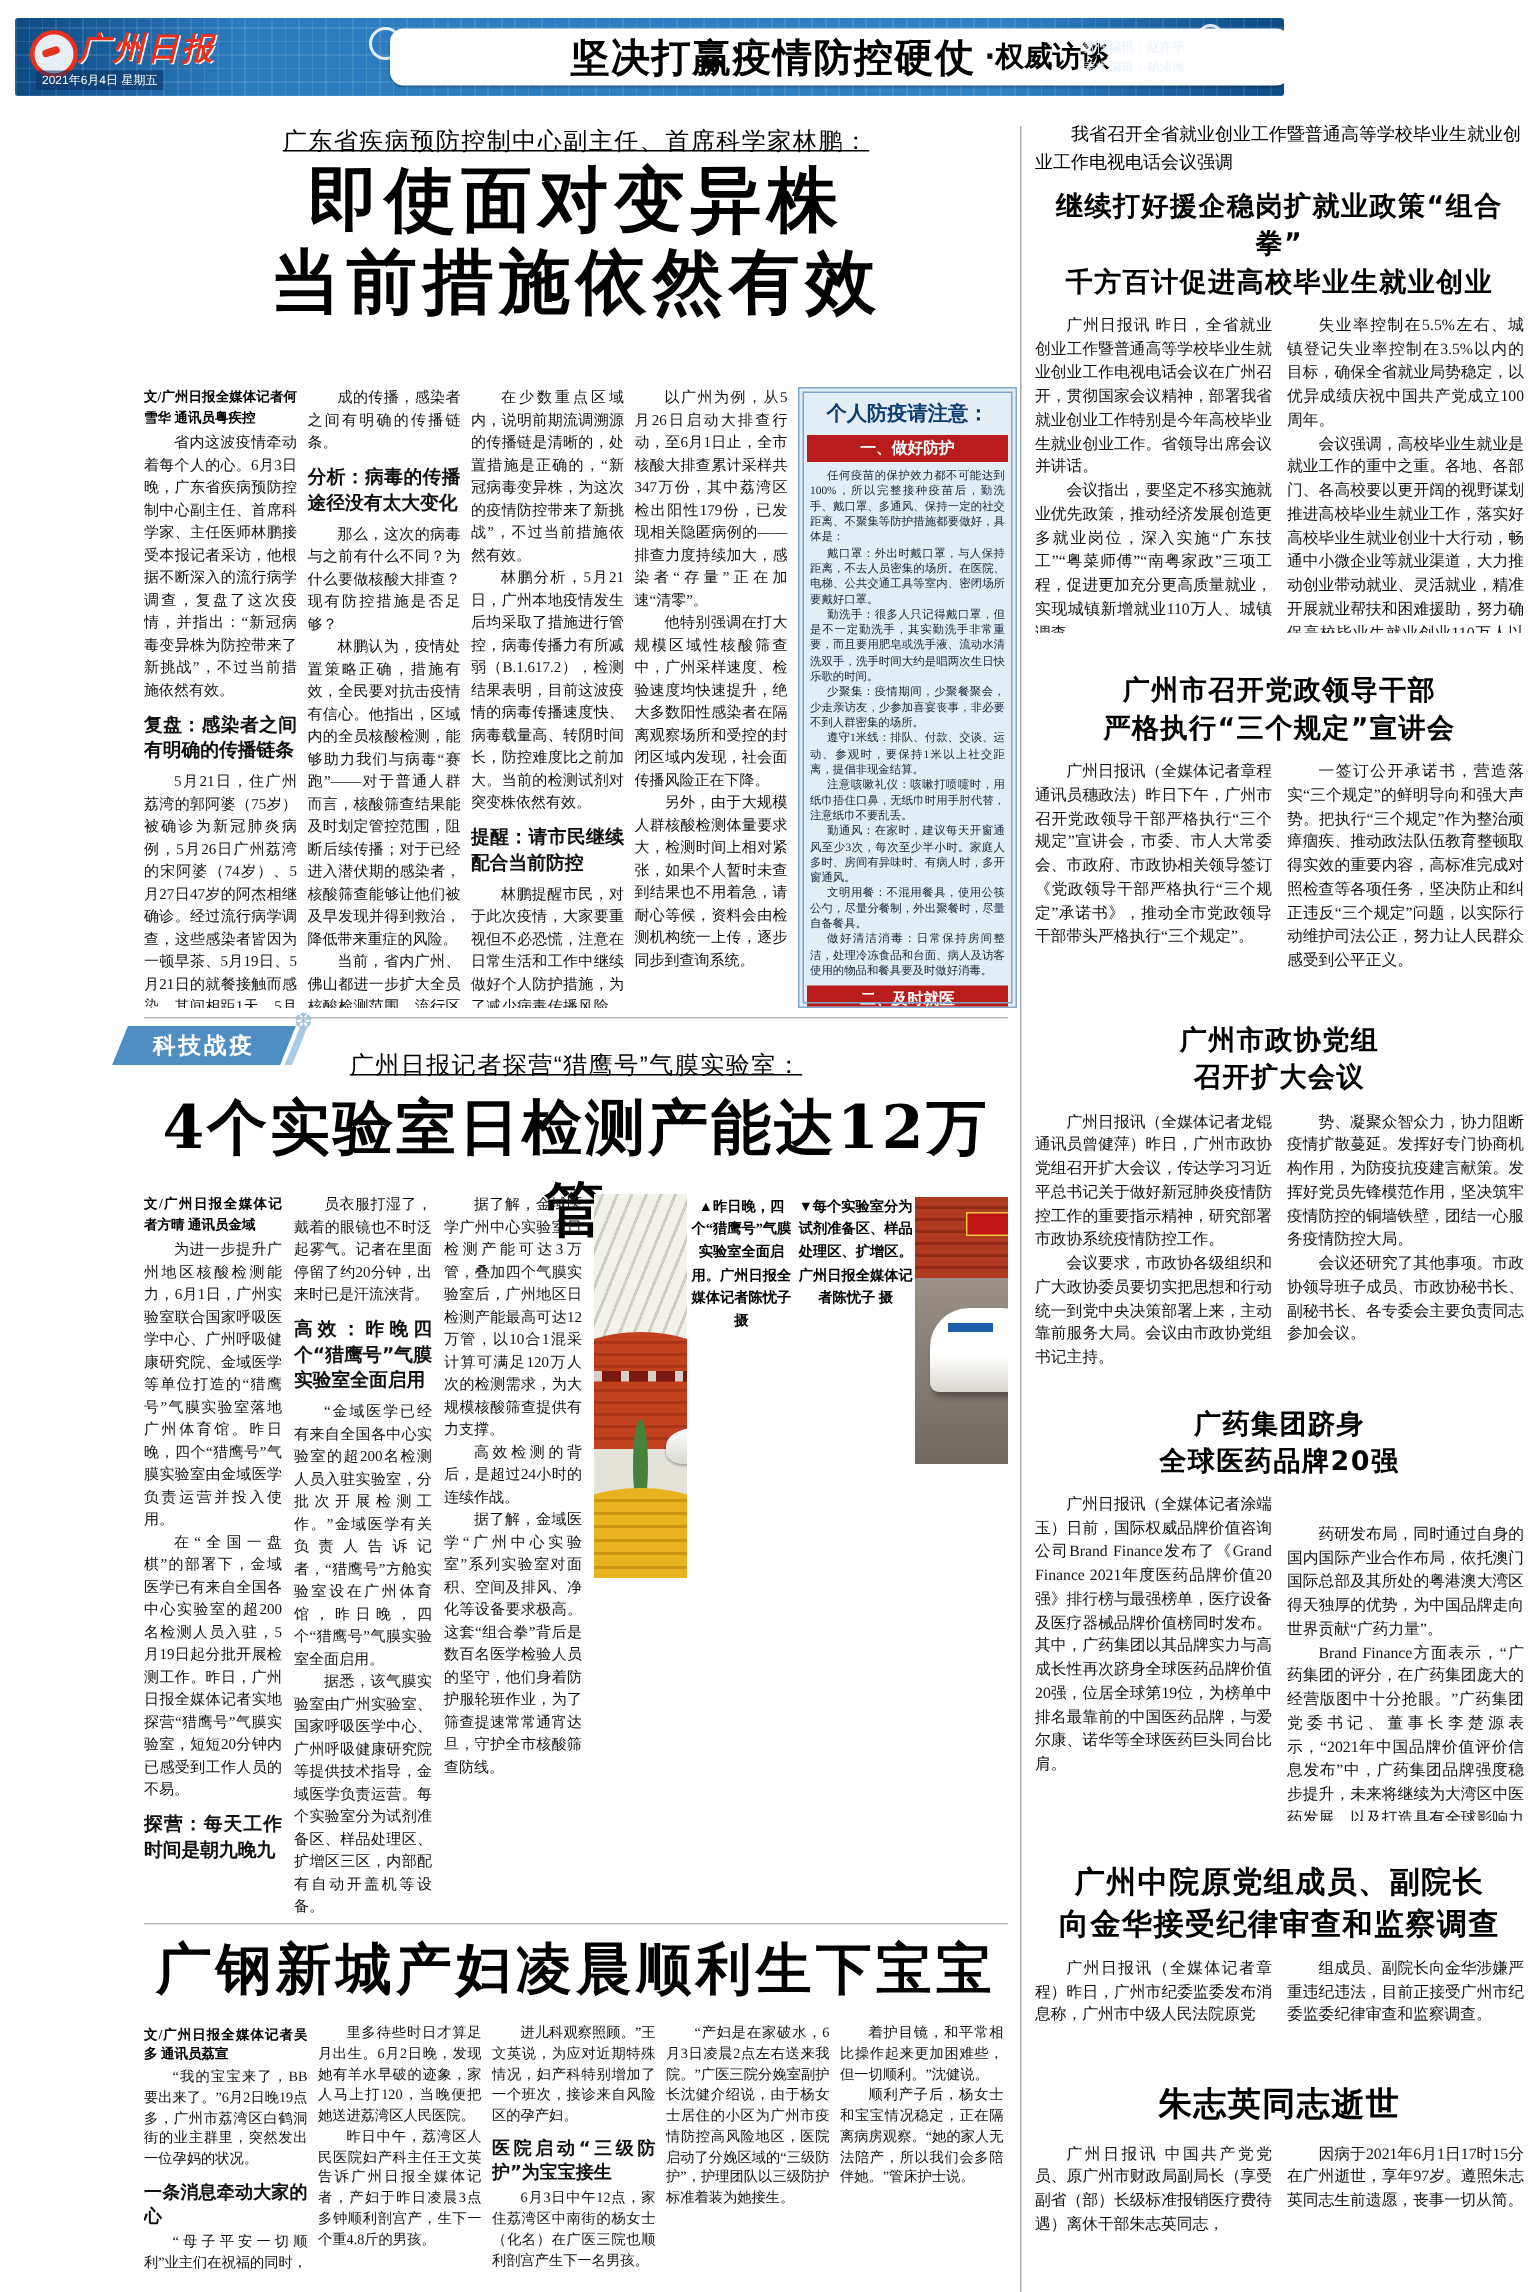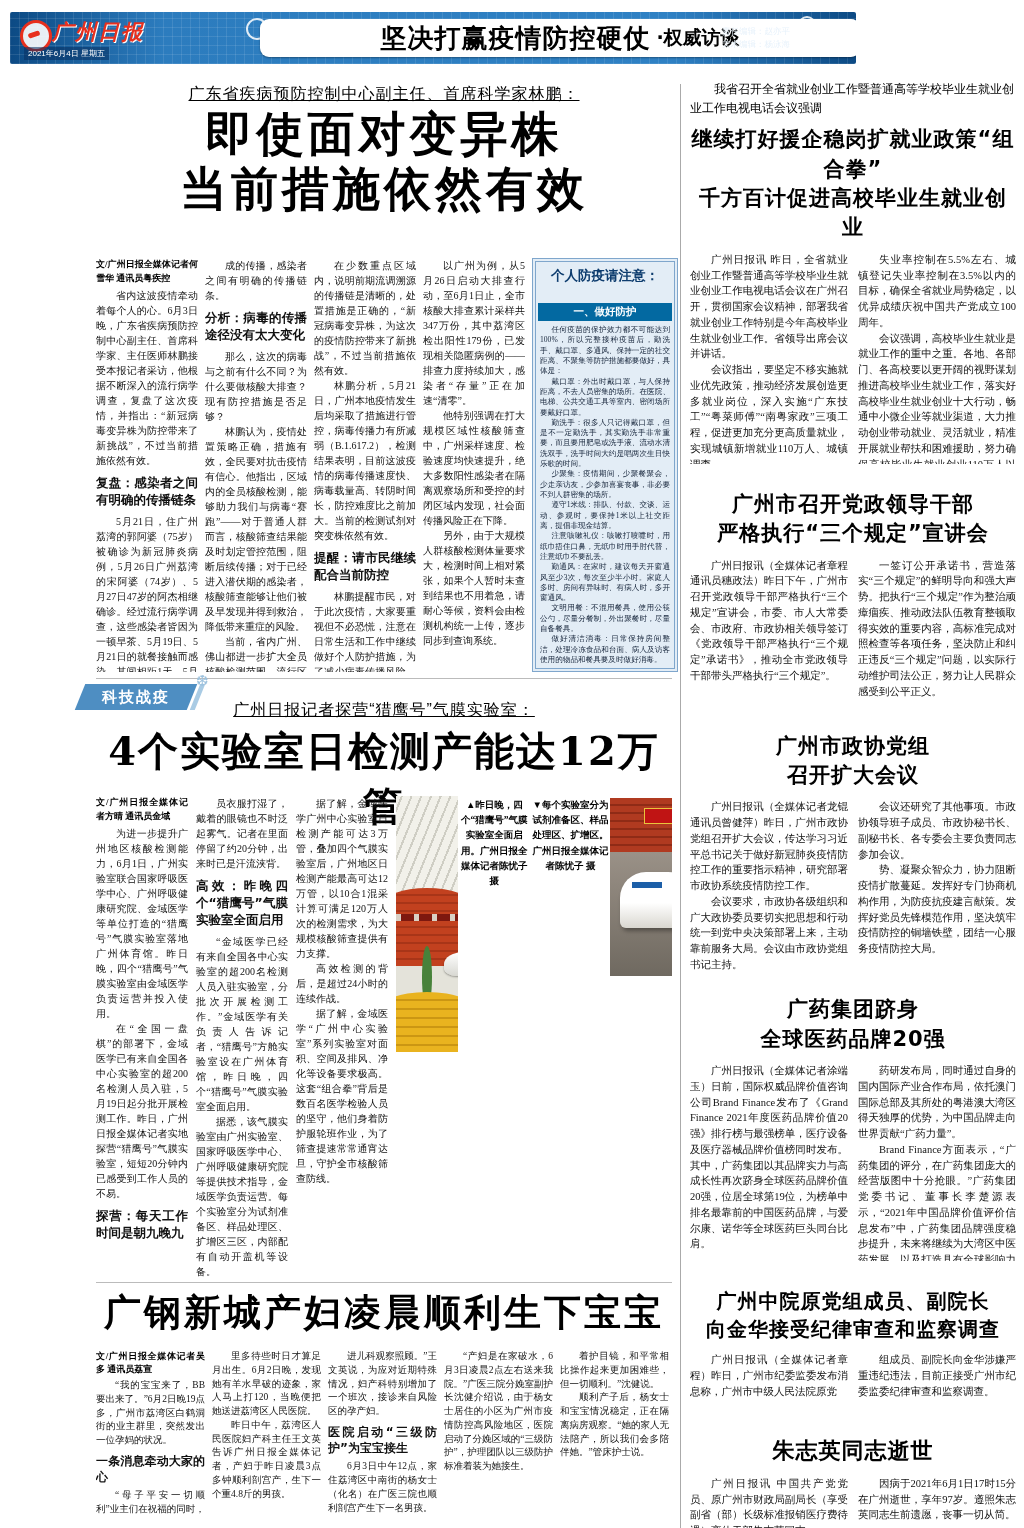--- a/index.html
+++ b/index.html
@@ -47,22 +47,22 @@
   .ncol{overflow:hidden;font-size:10px;line-height:1.5;text-align:justify;}
   .ncol.w102{width:102px;flex:none;}
   .blk{overflow-wrap:anywhere;}
   .blk.p{text-indent:2em;}
   .blk.by{font-size:9px;color:#000;font-weight:700;margin-bottom:3px;}
   .blk.h{font-family:"DejaVu Sans","Liberation Sans",sans-serif;font-weight:700;font-size:12.5px;
     line-height:1.35;text-indent:0;margin:7px 0 5px;}
   
   #pbox{width:146px;flex:none;background:#e3edf6;border:1px solid #7fa6cc;outline:1px solid #7fa6cc;
     outline-offset:-4px;padding:6px 7px;box-sizing:border-box;overflow:hidden;}
-  #pbox .blk.bar{background:#0369a1;color:#fff;text-align:center;font-weight:700;font-size:10.5px;
-    font-family:"Liberation Sans",sans-serif;padding:2px 0;margin:18px -2px 4px;text-indent:0;}
+  #pbox .blk.bar{background:#b91c1c;color:#fff;text-align:center;font-weight:700;font-size:10.5px;
+    font-family:"Liberation Sans",sans-serif;padding:2px 0;margin:5px -2px 4px;text-indent:0;}
   #pbox .blk.tiny{font-size:7.6px;line-height:1.36;text-indent:1.5em;text-align:justify;color:#15243a;}
   #pbox-title{text-align:center;font-family:"DejaVu Sans","Liberation Sans",sans-serif;
     font-weight:900;font-size:13.5px;color:#0d3c6e;margin:2px 0 4px;}
   
   #tech-badge{position:absolute;left:-16px;top:604px;width:112px;height:26px;background:#4e8ec2;
     transform:skewX(-22deg);box-shadow:3px 0 0 #fff,8px 0 0 #a9cbe4;}
   #tech-badge span{display:block;transform:skewX(22deg);color:#fff;
     font-family:"DejaVu Sans","Liberation Sans",sans-serif;font-weight:900;font-size:15px;
     text-align:center;line-height:26px;letter-spacing:2px;}
   #tech-snow{position:absolute;left:100px;top:592px;color:#9dc2de;font-size:15px;}
@@ -110,21 +110,21 @@
     font-family:"DejaVu Sans","Liberation Sans",sans-serif;font-weight:900;font-size:37px;
     letter-spacing:3px;color:#000;}
   #baby-body{position:absolute;top:1270px;width:100%;height:178px;display:flex;gap:7px;}
   .ncol.w109{width:109px;flex:none;font-size:9.5px;line-height:1.45;}
   .ncol.w109 .blk.h{font-size:12px;margin:5px 0 4px;}
   
   #rail{position:absolute;left:690px;top:80px;width:326px;height:1448px;overflow:hidden;}
   .rart{margin-bottom:0;}
   .rkicker{font-size:12px;line-height:1.55;text-indent:2em;color:#000;}
   .rheadline{text-align:center;font-family:"DejaVu Sans","Liberation Sans",sans-serif;
-    font-weight:900;color:#000;font-size:21px;line-height:1.4;letter-spacing:1px;margin-top:8px;}
+    font-weight:900;color:#000;font-size:18px;line-height:1.4;letter-spacing:1px;margin-top:8px;}
   .rbody{display:flex;gap:10px;margin-top:9px;}
   .rcol{width:158px;flex:none;font-size:10.5px;line-height:1.5;text-align:justify;overflow:hidden;}
 </style>
 </head>
 <body>
 
 <div id="page">
 
   <div id="banner">
     <div class="grid"></div>
@@ -321,36 +321,36 @@
       <div class="rheadline">
         <div>广州市政协党组</div>
         <div>召开扩大会议</div>
       </div>
       <div class="rbody">
         <div class="rcol" style="height:172px;">
             <div class="blk p">广州日报讯（全媒体记者龙锟 通讯员曾健萍）昨日，广州市政协党组召开扩大会议，传达学习习近平总书记关于做好新冠肺炎疫情防控工作的重要指示精神，研究部署市政协系统疫情防控工作。</div>
             <div class="blk p">会议要求，市政协各级组织和广大政协委员要切实把思想和行动统一到党中央决策部署上来，主动靠前服务大局。会议由市政协党组书记主持。</div>
           </div>
         <div class="rcol" style="height:172px;">
+            <div class="blk p">势、凝聚众智众力，协力阻断疫情扩散蔓延。发挥好专门协商机构作用，为防疫抗疫建言献策。发挥好党员先锋模范作用，坚决筑牢疫情防控的铜墙铁壁，团结一心服务疫情防控大局。</div>
             <div class="blk p">会议还研究了其他事项。市政协领导班子成员、市政协秘书长、副秘书长、各专委会主要负责同志参加会议。</div>
-            <div class="blk p">势、凝聚众智众力，协力阻断疫情扩散蔓延。发挥好专门协商机构作用，为防疫抗疫建言献策。发挥好党员先锋模范作用，坚决筑牢疫情防控的铜墙铁壁，团结一心服务疫情防控大局。</div>
           </div>
       </div>
     </div>
 
     <div class="rart" style="margin-top:24px;">
       <div class="rheadline">
         <div>广药集团跻身</div>
         <div>全球医药品牌20强</div>
       </div>
       <div class="rbody">
         <div class="rcol" style="height:198px;">
             <div class="blk p">广州日报讯（全媒体记者涂端玉）日前，国际权威品牌价值咨询公司Brand Finance发布了《Grand Finance 2021年度医药品牌价值20强》排行榜与最强榜单，医疗设备及医疗器械品牌价值榜同时发布。其中，广药集团以其品牌实力与高成长性再次跻身全球医药品牌价值20强，位居全球第19位，为榜单中排名最靠前的中国医药品牌，与爱尔康、诺华等全球医药巨头同台比肩。</div>
           </div>
-        <div class="rcol" style="height:198px;">
+        <div class="rcol" style="height:198px;margin-top:20px;">
             <div class="blk p">药研发布局，同时通过自身的国内国际产业合作布局，依托澳门国际总部及其所处的粤港澳大湾区得天独厚的优势，为中国品牌走向世界贡献“广药力量”。</div>
             <div class="blk p">Brand Finance方面表示，“广药集团的评分，在广药集团庞大的经营版图中十分抢眼。”广药集团党委书记、董事长李楚源表示，“2021年中国品牌价值评价信息发布”中，广药集团品牌强度稳步提升，未来将继续为大湾区中医药发展、以及打造具有全球影响力的医药健康品牌贡献力量。</div>
           </div>
       </div>
     </div>
 
     <div class="rart" style="margin-top:26px;">
       <div class="rheadline" style="font-size:20px;">
         <div>广州中院原党组成员、副院长</div>
         <div>向金华接受纪律审查和监察调查</div>

